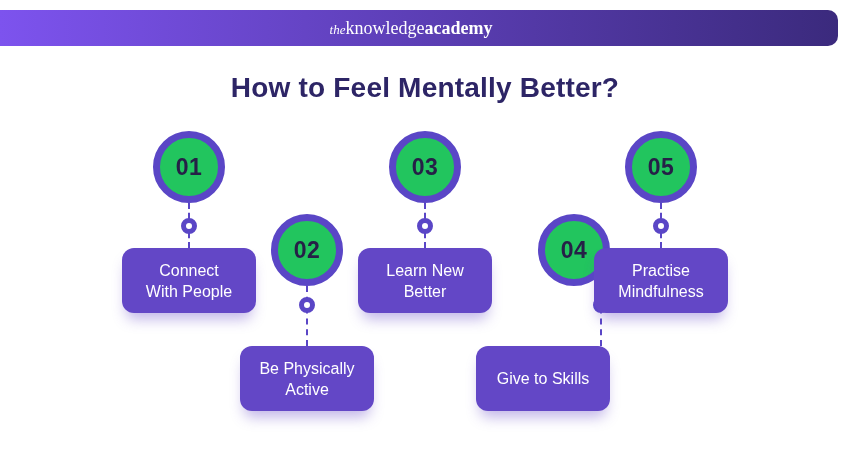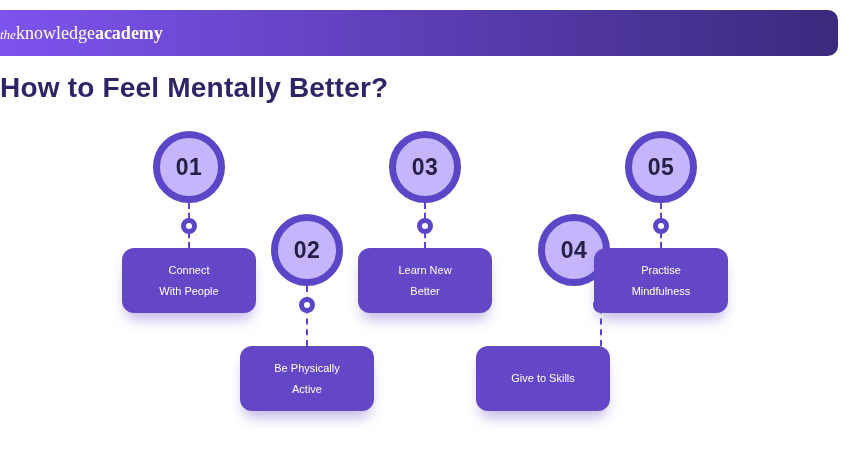--- a/index.html
+++ b/index.html
@@ -8,41 +8,41 @@
     width: 850px; height: 450px;
     background: #ffffff;
     overflow: hidden;
     font-family: "Liberation Sans", sans-serif;
   }
 
   
   .brand-bar {
     position: absolute;
     left: 0; top: 10px;
-    width: 838px; height: 46px;
+    width: 838px; height: 36px;
     box-sizing: border-box;
     border-radius: 0 10px 10px 0;
     background: linear-gradient(90deg, var(--header-gradient-left, #7d53ee) 0%, var(--header-gradient-right, #3b2a7d) 100%);
-    display: flex; align-items: center; justify-content: flex-start;
+    display: flex; align-items: center; justify-content: center;
     padding-right: 16px;
   }
   .logo {
     color: #ffffff;
     font-family: "Liberation Serif", serif;
     font-size: 18px;
     white-space: nowrap;
   }
   .logo .logo-the { font-style: italic; font-size: 13px; }
   .logo .logo-academy { font-weight: bold; }
 
   
   .page-title {
     position: absolute;
     left: 0; top: 72px; width: 100%;
-    text-align: left;
+    text-align: center;
     font-size: 28px;
     font-weight: 800;
     letter-spacing: 0.2px;
     color: var(--title-dark, #2d2566);
   }
 
   
   .step {
     position: absolute;
     width: 134px;
@@ -54,21 +54,21 @@
   .step2 { left: 240px; }
   .step3 { left: 358px; }
   .step4 { left: 476px; align-items: flex-end; }
   .step5 { left: 594px; }
 
   .num-circle {
     box-sizing: border-box;
     width: 72px; height: 72px;
     border: 7px solid var(--accent-purple, #5a46c6);
     border-radius: 50%;
-    background: #c4b5fd;
+    background: #22c55e;
     display: flex; align-items: center; justify-content: center;
     font-size: 23px; font-weight: bold; letter-spacing: 0.5px;
     color: var(--number-dark, #262047);
   }
 
   .connector {
     position: relative;
     width: 18px;
   }
   .row-a .connector { height: 45px; }
@@ -93,21 +93,21 @@
   .row-a .connector .dot { top: 15px; }
   .row-b .connector .dot { top: 11px; }
 
   .step-card {
     box-sizing: border-box;
     width: 134px; height: 65px;
     background: var(--card-purple, #6347c6);
     border-radius: 12px;
     display: flex; flex-direction: column; align-items: center; justify-content: center;
     color: var(--text-white, #ffffff);
-    font-size: 11px;
+    font-size: 16px;
     font-weight: 500;
     line-height: 21px;
     text-align: center;
     box-shadow: 0 10px 14px -4px rgba(99, 71, 198, 0.40);
   }
   .step-card span { display: block; }
 </style>
 </head>
 <body>
 

